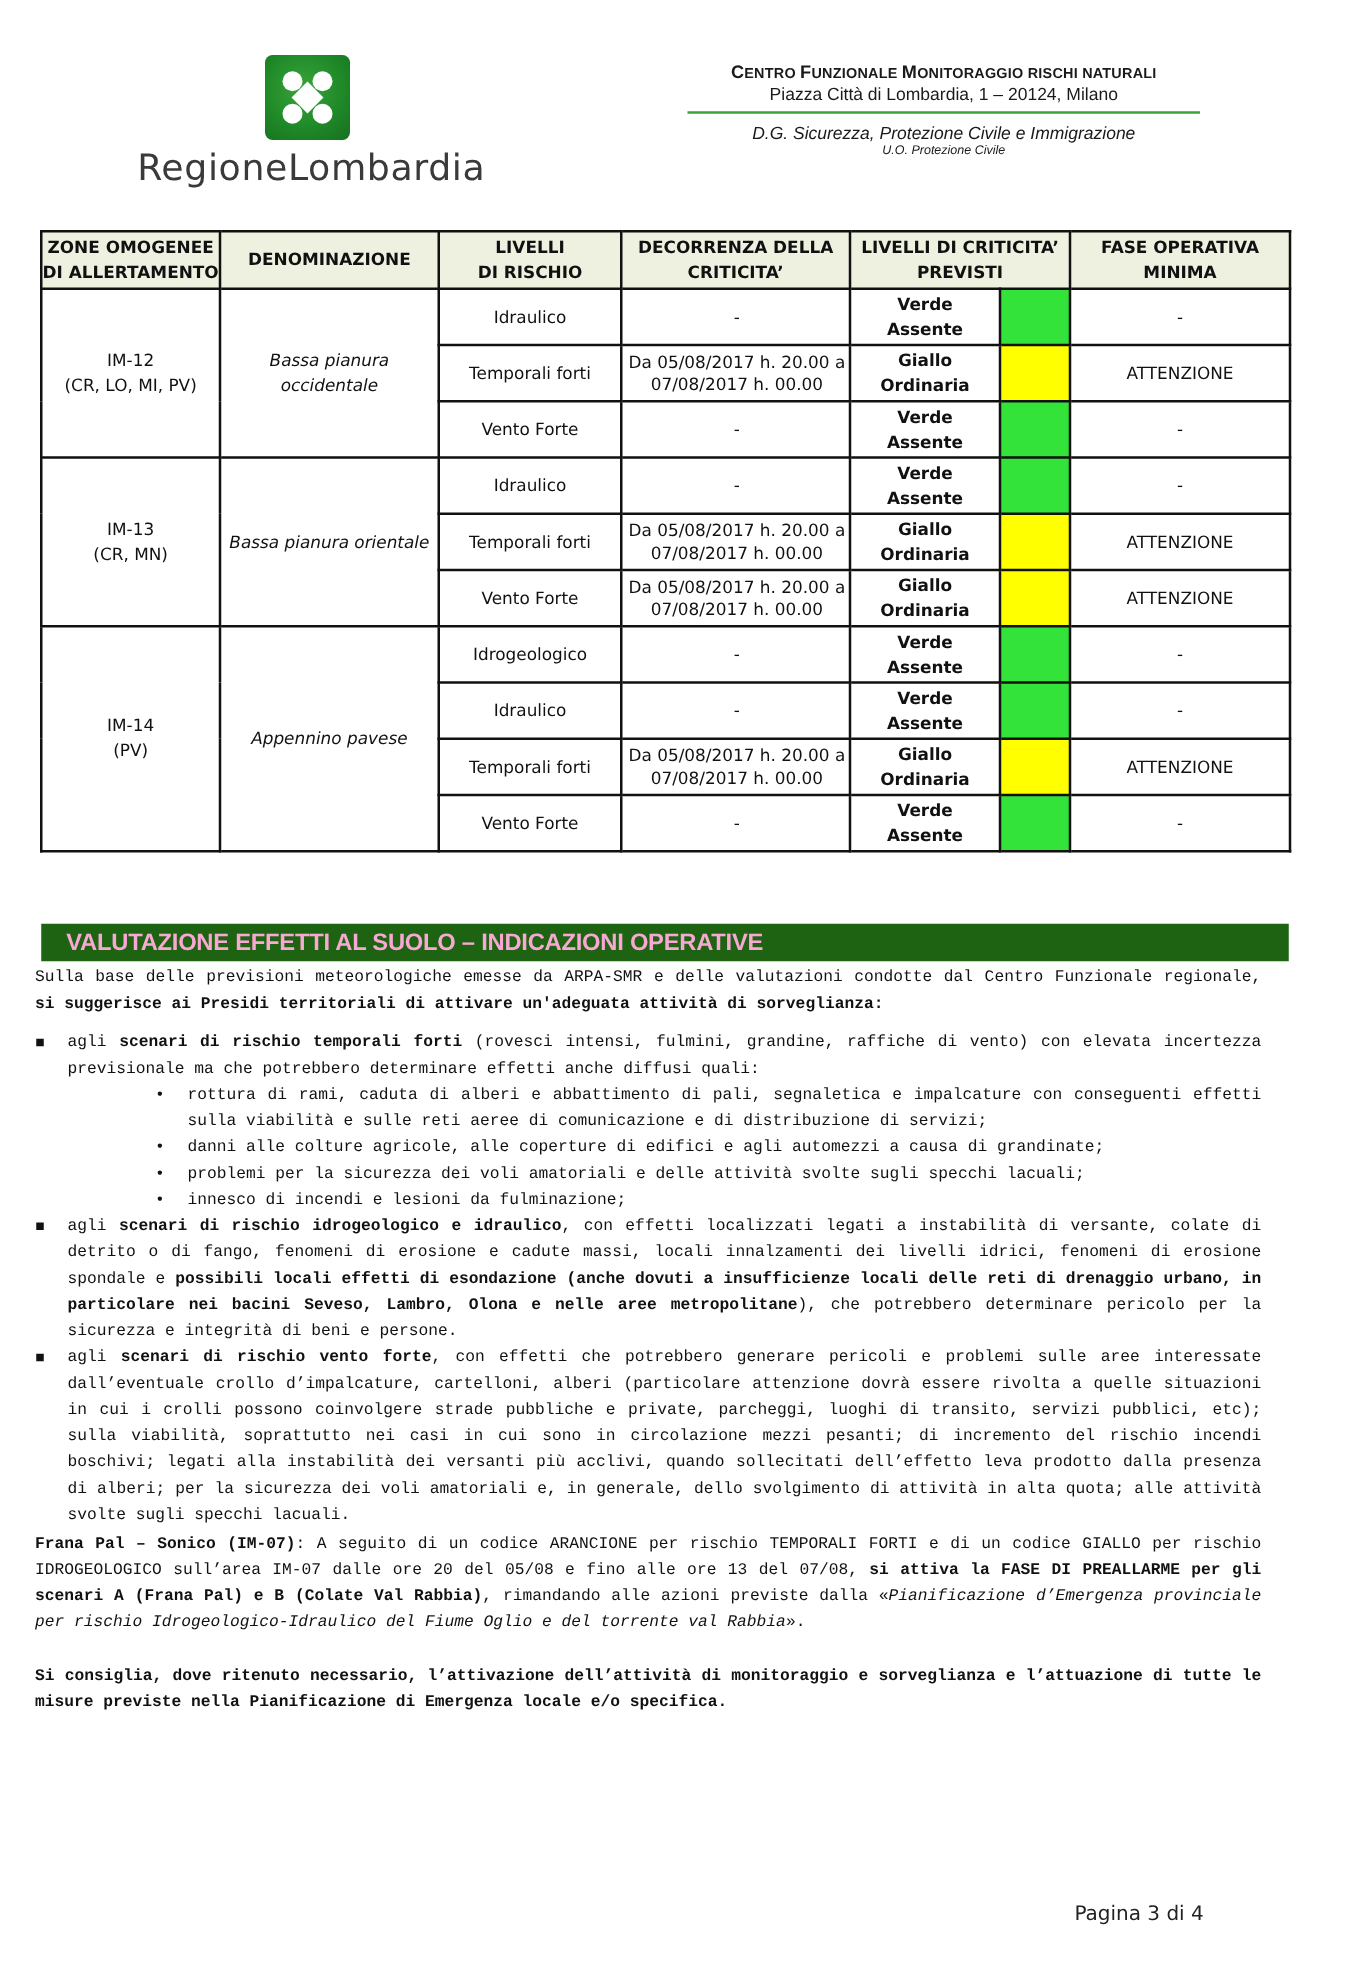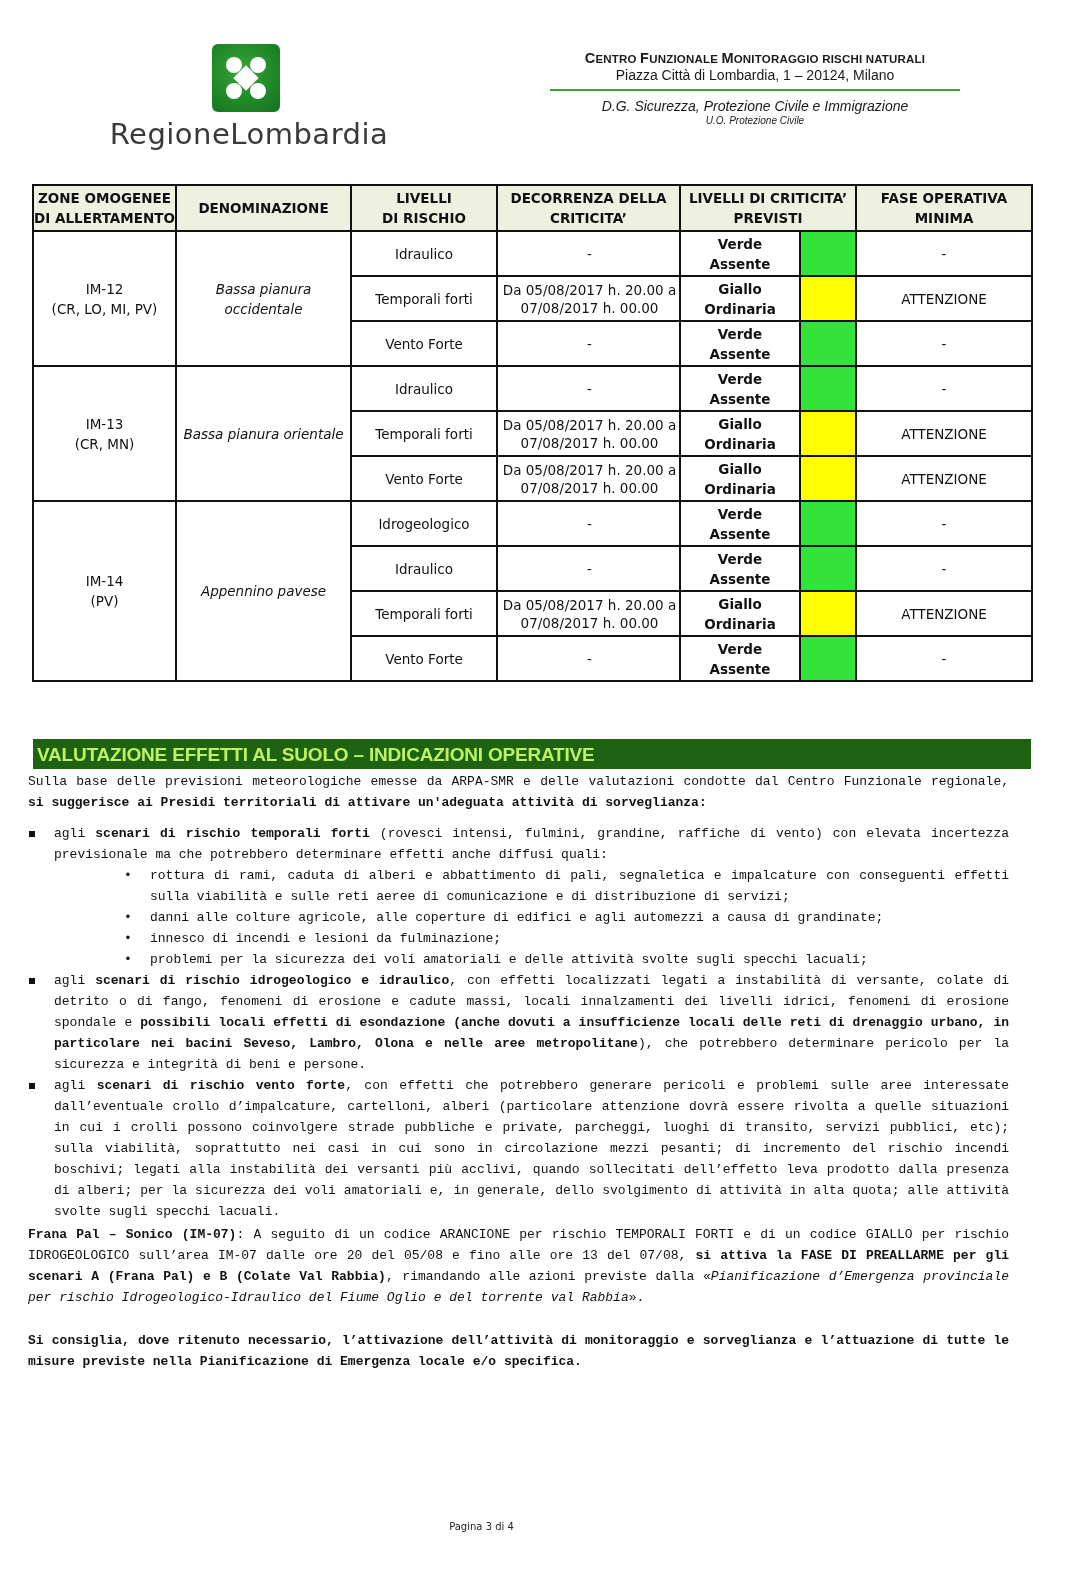--- a/index.html
+++ b/index.html
@@ -27,32 +27,32 @@
   table.crit td { height: 43px; font-size: 13.5px; line-height: 20px; }
   td.zone { font-size: 14.5px; line-height: 20px; }
   td.denom { font-style: italic; font-size: 14.5px; }
   td.scen { font-size: 13px; }
   td.dec { font-size: 12.5px; text-align: center; line-height: 18px !important; padding-left: 2px !important; }
   td.lvl { font-size: 14px; line-height: 20px !important; font-weight: bold; }
   td.swatch { padding: 0; }
   td.fase { font-size: 13.5px; }
 
   
-  .sec-bar { position: absolute; left: 33px; top: 739px; width: 998px; height: 30px; background: #1e6312; color: #bef264; font-family: "Liberation Sans", sans-serif; font-weight: bold; font-size: 19px; line-height: 32px; padding-left: 4px; box-sizing: border-box; letter-spacing: -0.2px; }
+  .sec-bar { position: absolute; left: 33px; top: 739px; width: 998px; height: 30px; background: #1e6312; color: #f9a8d4; font-family: "Liberation Sans", sans-serif; font-weight: bold; font-size: 19px; line-height: 32px; padding-left: 20px; box-sizing: border-box; letter-spacing: -0.2px; }
   .body-text { position: absolute; left: 28px; width: 981px; font-family: Liberation Mono, monospace; font-size: 13px; line-height: 21px; color: #111; text-align: justify; }
   .intro { top: 771px; }
   .list { top: 823px; margin: 0; padding: 0; list-style: none; }
   .list > li { position: relative; padding-left: 26px; }
   .list > li::before { content: ""; position: absolute; left: 1px; top: 8px; width: 6px; height: 6px; background: #111; }
   .sub { margin: 0; padding: 0 0 0 70px; list-style: none; }
   .sub li { position: relative; padding-left: 26px; }
   .sub li::before { content: "•"; position: absolute; left: 0; top: 0; font-size: 13px; }
   .frana { top: 1224px; }
   .consiglio { top: 1330px; font-weight: bold; }
-  .footer { position: absolute; left: 0; top: 1521px; width: 963px; text-align: center; font-family: "DejaVu Sans", sans-serif; font-size: 10px; color: #222; }
+  .footer { position: absolute; left: 0; top: 1521px; width: 963px; text-align: right; font-family: "DejaVu Sans", sans-serif; font-size: 16px; color: #222; }
   b { font-weight: bold; }
   i { font-style: italic; }
 </style>
 </head>
 <body>
 
 <div class="logo">
   <div class="logo-mark">
     <svg width="68" height="68" viewBox="0 0 68 68">
       <g fill="#ffffff">
@@ -186,22 +186,22 @@
 <div class="body-text intro">
   <span>Sulla base delle previsioni meteorologiche emesse da ARPA-SMR e delle valutazioni condotte dal Centro Funzionale regionale, </span><b>si suggerisce ai Presidi territoriali di attivare un'adeguata attività di sorveglianza:</b>
 </div>
 
 <ul class="body-text list">
   <li>
     <span>agli </span><b>scenari di rischio temporali forti</b><span> (rovesci intensi, fulmini, grandine, raffiche di vento) con elevata incertezza previsionale ma che potrebbero determinare effetti anche diffusi quali:</span>
     <ul class="sub">
       <li>rottura di rami, caduta di alberi e abbattimento di pali, segnaletica e impalcature con conseguenti effetti sulla viabilità e sulle reti aeree di comunicazione e di distribuzione di servizi;</li>
       <li>danni alle colture agricole, alle coperture di edifici e agli automezzi a causa di grandinate;</li>
+      <li>problemi per la sicurezza dei voli amatoriali e delle attività svolte sugli specchi lacuali;</li>
       <li>innesco di incendi e lesioni da fulminazione;</li>
-      <li>problemi per la sicurezza dei voli amatoriali e delle attività svolte sugli specchi lacuali;</li>
     </ul>
   </li>
   <li>
     <span>agli </span><b>scenari di rischio idrogeologico e idraulico</b><span>, con effetti localizzati legati a instabilità di versante, colate di detrito o di fango, fenomeni di erosione e cadute massi, locali innalzamenti dei livelli idrici, fenomeni di erosione spondale e </span><b>possibili locali effetti di esondazione (anche dovuti a insufficienze locali delle reti di drenaggio urbano, in particolare nei bacini Seveso, Lambro, Olona e nelle aree metropolitane</b><span>), che potrebbero determinare pericolo per la sicurezza e integrità di beni e persone.</span>
   </li>
   <li>
     <span>agli </span><b>scenari di rischio vento forte</b><span>, con effetti che potrebbero generare pericoli e problemi sulle aree interessate dall’eventuale crollo d’impalcature, cartelloni, alberi (particolare attenzione dovrà essere rivolta a quelle situazioni in cui i crolli possono coinvolgere strade pubbliche e private, parcheggi, luoghi di transito, servizi pubblici, etc); sulla viabilità, soprattutto nei casi in cui sono in circolazione mezzi pesanti; di incremento del rischio incendi boschivi; legati alla instabilità dei versanti più acclivi, quando sollecitati dell’effetto leva prodotto dalla presenza di alberi; per la sicurezza dei voli amatoriali e, in generale, dello svolgimento di attività in alta quota; alle attività svolte sugli specchi lacuali.</span>
   </li>
 </ul>
 

